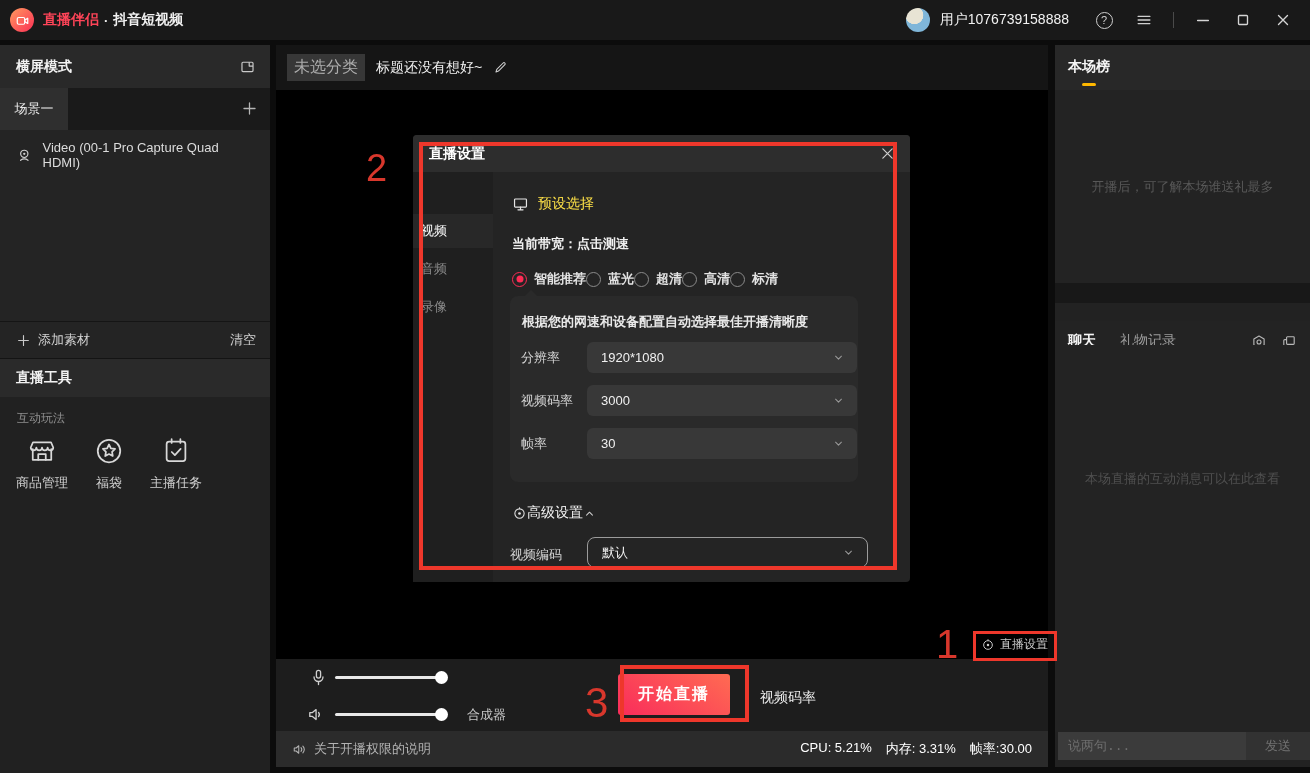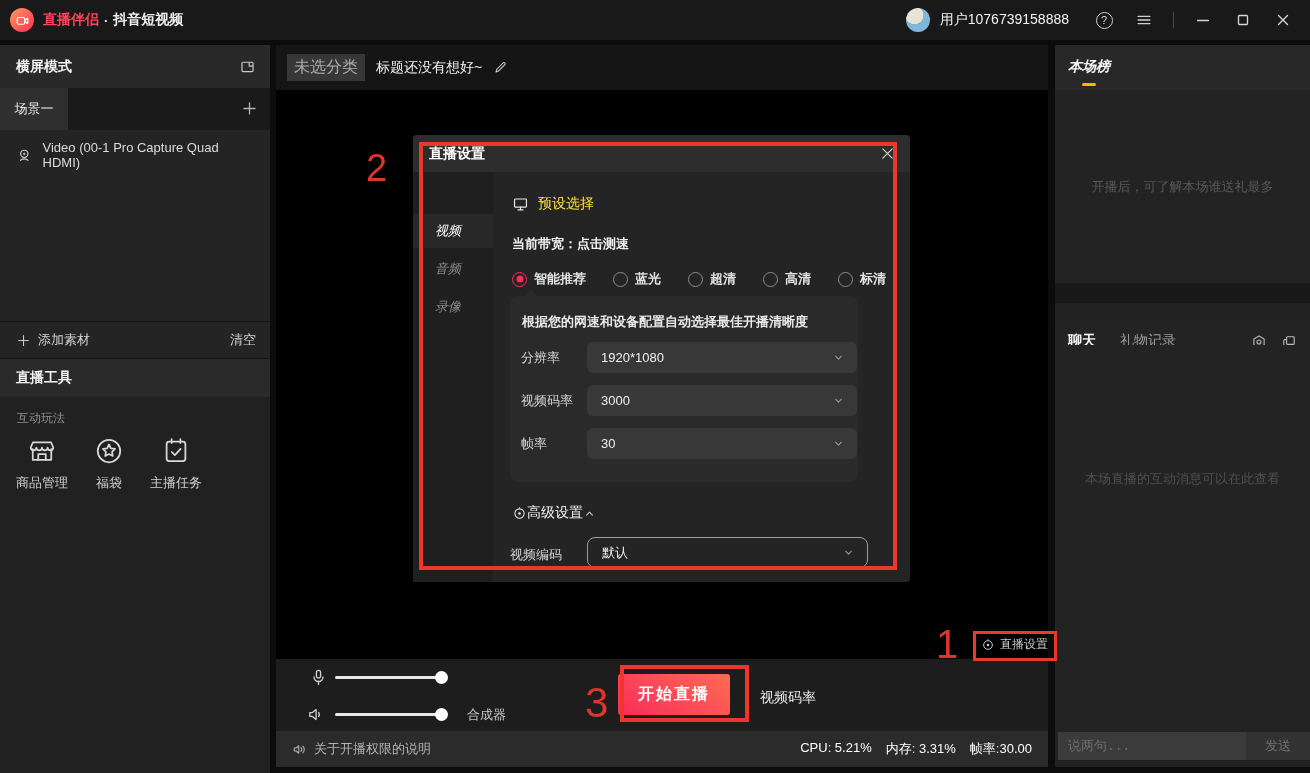--- a/index.html
+++ b/index.html
@@ -77,21 +77,21 @@
 
   
   .status-bar { position:absolute; left:276px; top:731px; width:772px; height:36px; background:#2b2b2b;
     display:flex; align-items:center; padding:0 16px; }
   .sb-note { display:flex; align-items:center; gap:7px; color:#b3b3b3; font-size:13px; }
   .sb-stats { margin-left:auto; display:flex; gap:14px; color:#ffffff; font-size:13px; }
 
   
   .right-panel { position:absolute; left:1055px; top:45px; width:255px; height:722px; background:#222; }
   .rp-rank-header { position:absolute; left:0; top:0; width:255px; height:45px; background:#282828;
-    display:flex; align-items:center; padding:0 13px;font-style:italic; }
+    display:flex; align-items:center; padding:0 13px; }
   .rp-tab { position:relative; font-size:14px; color:#9a9a9a; padding-bottom:2px; }
   .rp-tab.active { color:#f5f5f5; font-weight:bold; }
   .rp-tab.active::after { content:""; position:absolute; left:50%; transform:translateX(-50%);
     bottom:-8px; width:14px; height:3px; background:#ffb800; border-radius:2px; }
   .rp-rank-body { position:absolute; left:0; top:45px; width:255px; height:193px; background:#232323;
     display:flex; align-items:center; justify-content:center; }
   .rp-empty { color:#585858; font-size:13px; }
   .rp-divider { position:absolute; left:0; top:238px; width:255px; height:20px; background:#181818; }
   .rp-chat-tabs { position:absolute; left:0; top:276px; width:255px; height:42px; background:#232323;
     display:flex; align-items:center; padding:0 13px; gap:24px; }
@@ -107,27 +107,27 @@
 
   
   .dialog { position:absolute; left:413px; top:135px; width:497px; height:447px; background:#242424;
     border-radius:4px; box-shadow:0 12px 48px rgba(0,0,0,.75); }
   .dlg-header { position:absolute; left:0; top:0; width:497px; height:37px; background:#2d2d2d;
     border-radius:4px 4px 0 0; display:flex; align-items:center; padding:0 14px 0 16px; }
   .dlg-title { color:#fff; font-size:14px; font-weight:bold; }
   .dlg-close { margin-left:auto; }
   .dlg-tabcol { position:absolute; left:0; top:37px; width:80px; height:410px; background:#1f1f1f; }
   .dlg-tab { position:absolute; left:0; width:80px; height:34px; display:flex; align-items:center;
-    padding-left:22px; color:#8a8a8a; font-size:13px;font-style:italic; }
+    padding-left:8px; color:#8a8a8a; font-size:13px; }
   .dlg-tab.active { color:#fff; background:#282828; }
   .dlg-tab-1 { top:42px; } .dlg-tab-2 { top:80px; } .dlg-tab-3 { top:118px; }
   .preset-row { position:absolute; left:99px; top:60px; display:flex; align-items:center; gap:9px;
     color:#fde047; font-size:14px; }
   .bandwidth-row { position:absolute; left:99px; top:100px; color:#f0f0f0; font-size:13px; font-weight:bold; }
-  .quality-row { position:absolute; left:99px; top:135px; display:flex; gap:27px; }
+  .quality-row { position:absolute; left:99px; top:135px; display:flex; }
   .q-opt { display:flex; align-items:center; gap:7px; color:#e2e2e2; font-size:13px; font-weight:bold; }
   .radio { width:15px; height:15px; border:1.5px solid #8a8a8a; border-radius:50%; position:relative; }
   .radio.checked { border-color:#fe2c55; }
   .radio.checked::after { content:""; position:absolute; left:50%; top:50%; transform:translate(-50%,-50%);
     width:7px; height:7px; border-radius:50%; background:#fe2c55; }
   .dlg-panel { position:absolute; left:97px; top:161px; width:348px; height:186px; background:#2a2a2a;
     border-radius:8px; }
   .dlg-panel::before { content:""; position:absolute; left:14px; top:-6px; border-left:7px solid transparent;
     border-right:7px solid transparent; border-bottom:7px solid #2a2a2a; }
   .panel-hint { position:absolute; left:12px; top:17px; color:#e8e8e8; font-size:13px; font-weight:bold; }

